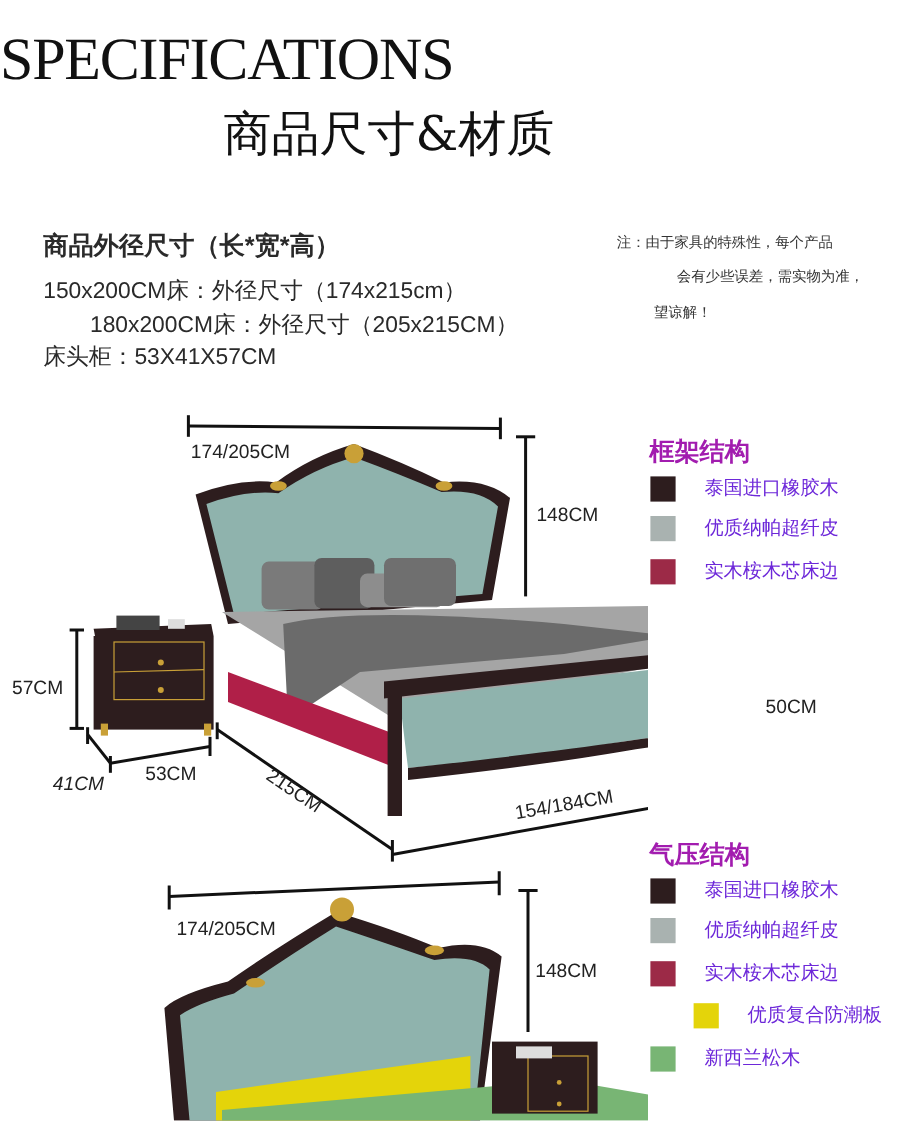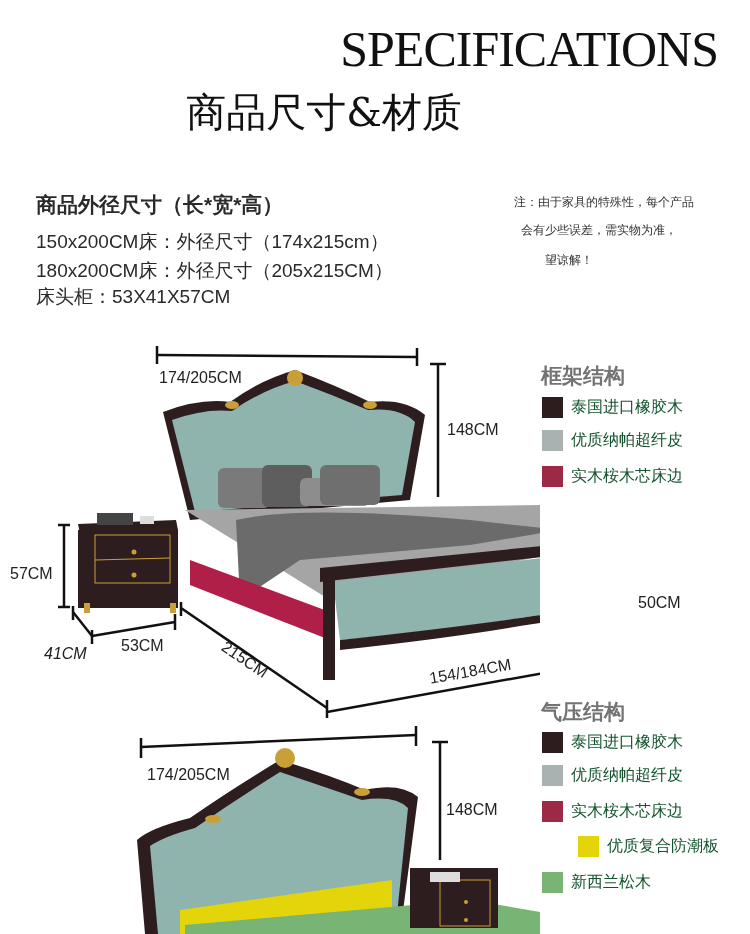--- a/index.html
+++ b/index.html
@@ -1,41 +1,41 @@
 <!DOCTYPE html>
 <html><head>
 <meta charset="utf-8">
 <style>
   * { box-sizing: border-box; margin: 0; padding: 0; }
   html, body { width: 750px; height: 934px; background: #ffffff; overflow: hidden; }
   body { position: relative; font-family: "Liberation Sans", "DejaVu Sans", sans-serif; color: #231f20; }
   .abs { position: absolute; }
-  .title-en { left: 0; width: 718px; top: 22px; text-align: right; font-family: "Liberation Serif", "DejaVu Serif", serif; font-size: 50px; letter-spacing: -1px; color: #111; line-height: 54px; }
+  .title-en { left: 0; width: 718px; top: 22px; text-align: left; font-family: "Liberation Serif", "DejaVu Serif", serif; font-size: 50px; letter-spacing: -1px; color: #111; line-height: 54px; }
   .title-zh { left: 0; width: 648px; top: 88px; text-align: center; font-family: "DejaVu Serif", "Liberation Serif", serif; font-size: 40px; color: #111; line-height: 48px; }
   .spec-head { left: 36px; top: 191px; font-size: 21px; font-weight: bold; color: #2a2a2a; }
   .spec-line { left: 36px; font-size: 19px; color: #2a2a2a; white-space: nowrap; }
   .note { font-size: 12px; color: #333; white-space: nowrap; }
-  .legend-title { font-size: 21px; font-weight: bold; color: #737373; }
-  .legend-item { display: flex; align-items: flex-end; gap: 8px; font-size: 16px; color: #14532d; }
+  .legend-title { font-size: 21px; font-weight: bold; color: #a21caf; }
+  .legend-item { display: flex; align-items: flex-end; gap: 24px; font-size: 16px; color: #6d28d9; }
   .swatch { width: 21px; height: 21px; display: inline-block; }
   .dim { font-size: 16px; color: #222; white-space: nowrap; }
 </style>
 </head>
 <body>
 
 <div class="abs title-en">SPECIFICATIONS</div>
 <div class="abs title-zh">商品尺寸&amp;材质</div>
 
 <div class="abs spec-head">商品外径尺寸（长*宽*高）</div>
 <div class="abs spec-line" style="top:229px;">150x200CM床：外径尺寸（174x215cm）</div>
-<div class="abs spec-line" style="top:258px;">180x200CM床：外径尺寸（205x215CM）</div>
+<div class="abs spec-line" style="top:258px;margin-left:39px;">180x200CM床：外径尺寸（205x215CM）</div>
 <div class="abs spec-line" style="top:284px;">床头柜：53X41X57CM</div>
 
 <div class="abs note" style="left:514px; top:194px;text-align:right;">注：由于家具的特殊性，每个产品</div>
-<div class="abs note" style="left:521px; top:222px;">会有少些误差，需实物为准，</div>
+<div class="abs note" style="left:564px; top:222px;">会有少些误差，需实物为准，</div>
 <div class="abs note" style="left:545px; top:252px;">望谅解！</div>
 
 <svg class="abs" style="left:0; top:330px;" width="540" height="400" viewBox="0 330 540 400">
 
   <g stroke="#111" stroke-width="2.5" fill="none">
     <line x1="157" y1="355" x2="417" y2="357"></line>
     <line x1="157" y1="346" x2="157" y2="364"></line>
     <line x1="417" y1="348" x2="417" y2="366"></line>
 
     <line x1="438" y1="364" x2="438" y2="497"></line>
@@ -96,21 +96,21 @@
   <rect x="140" y="516" width="14" height="8" fill="#ddd"></rect>
 </svg>
 
 <div class="abs dim" style="left:159px; top:369px;">174/205CM</div>
 <div class="abs dim" style="left:447px; top:421px;">148CM</div>
 <div class="abs dim" style="left:10px; top:565px;">57CM</div>
 <div class="abs dim" style="left:44px; top:645px;font-style:italic;">41CM</div>
 <div class="abs dim" style="left:121px; top:637px;">53CM</div>
 <div class="abs dim" style="left:228px; top:638px; transform: rotate(34deg); transform-origin:left top;">215CM</div>
 <div class="abs dim" style="left:428px; top:670px; transform: rotate(-10deg); transform-origin:left top;">154/184CM</div>
-<div class="abs dim" style="left:638px; top:594px;">50CM</div>
+<div class="abs dim" style="left:638px; top:581px;">50CM</div>
 
 <div class="abs legend-title" style="left:541px; top:362px;">框架结构</div>
 <div class="abs legend-item" style="left:542px; top:397px;">
   <span class="swatch" style="background:#2d1d1e;"></span>
   <span>泰国进口橡胶木</span>
 </div>
 <div class="abs legend-item" style="left:542px; top:430px;">
   <span class="swatch" style="background:#a9b2b0;"></span>
   <span>优质纳帕超纤皮</span>
 </div>

